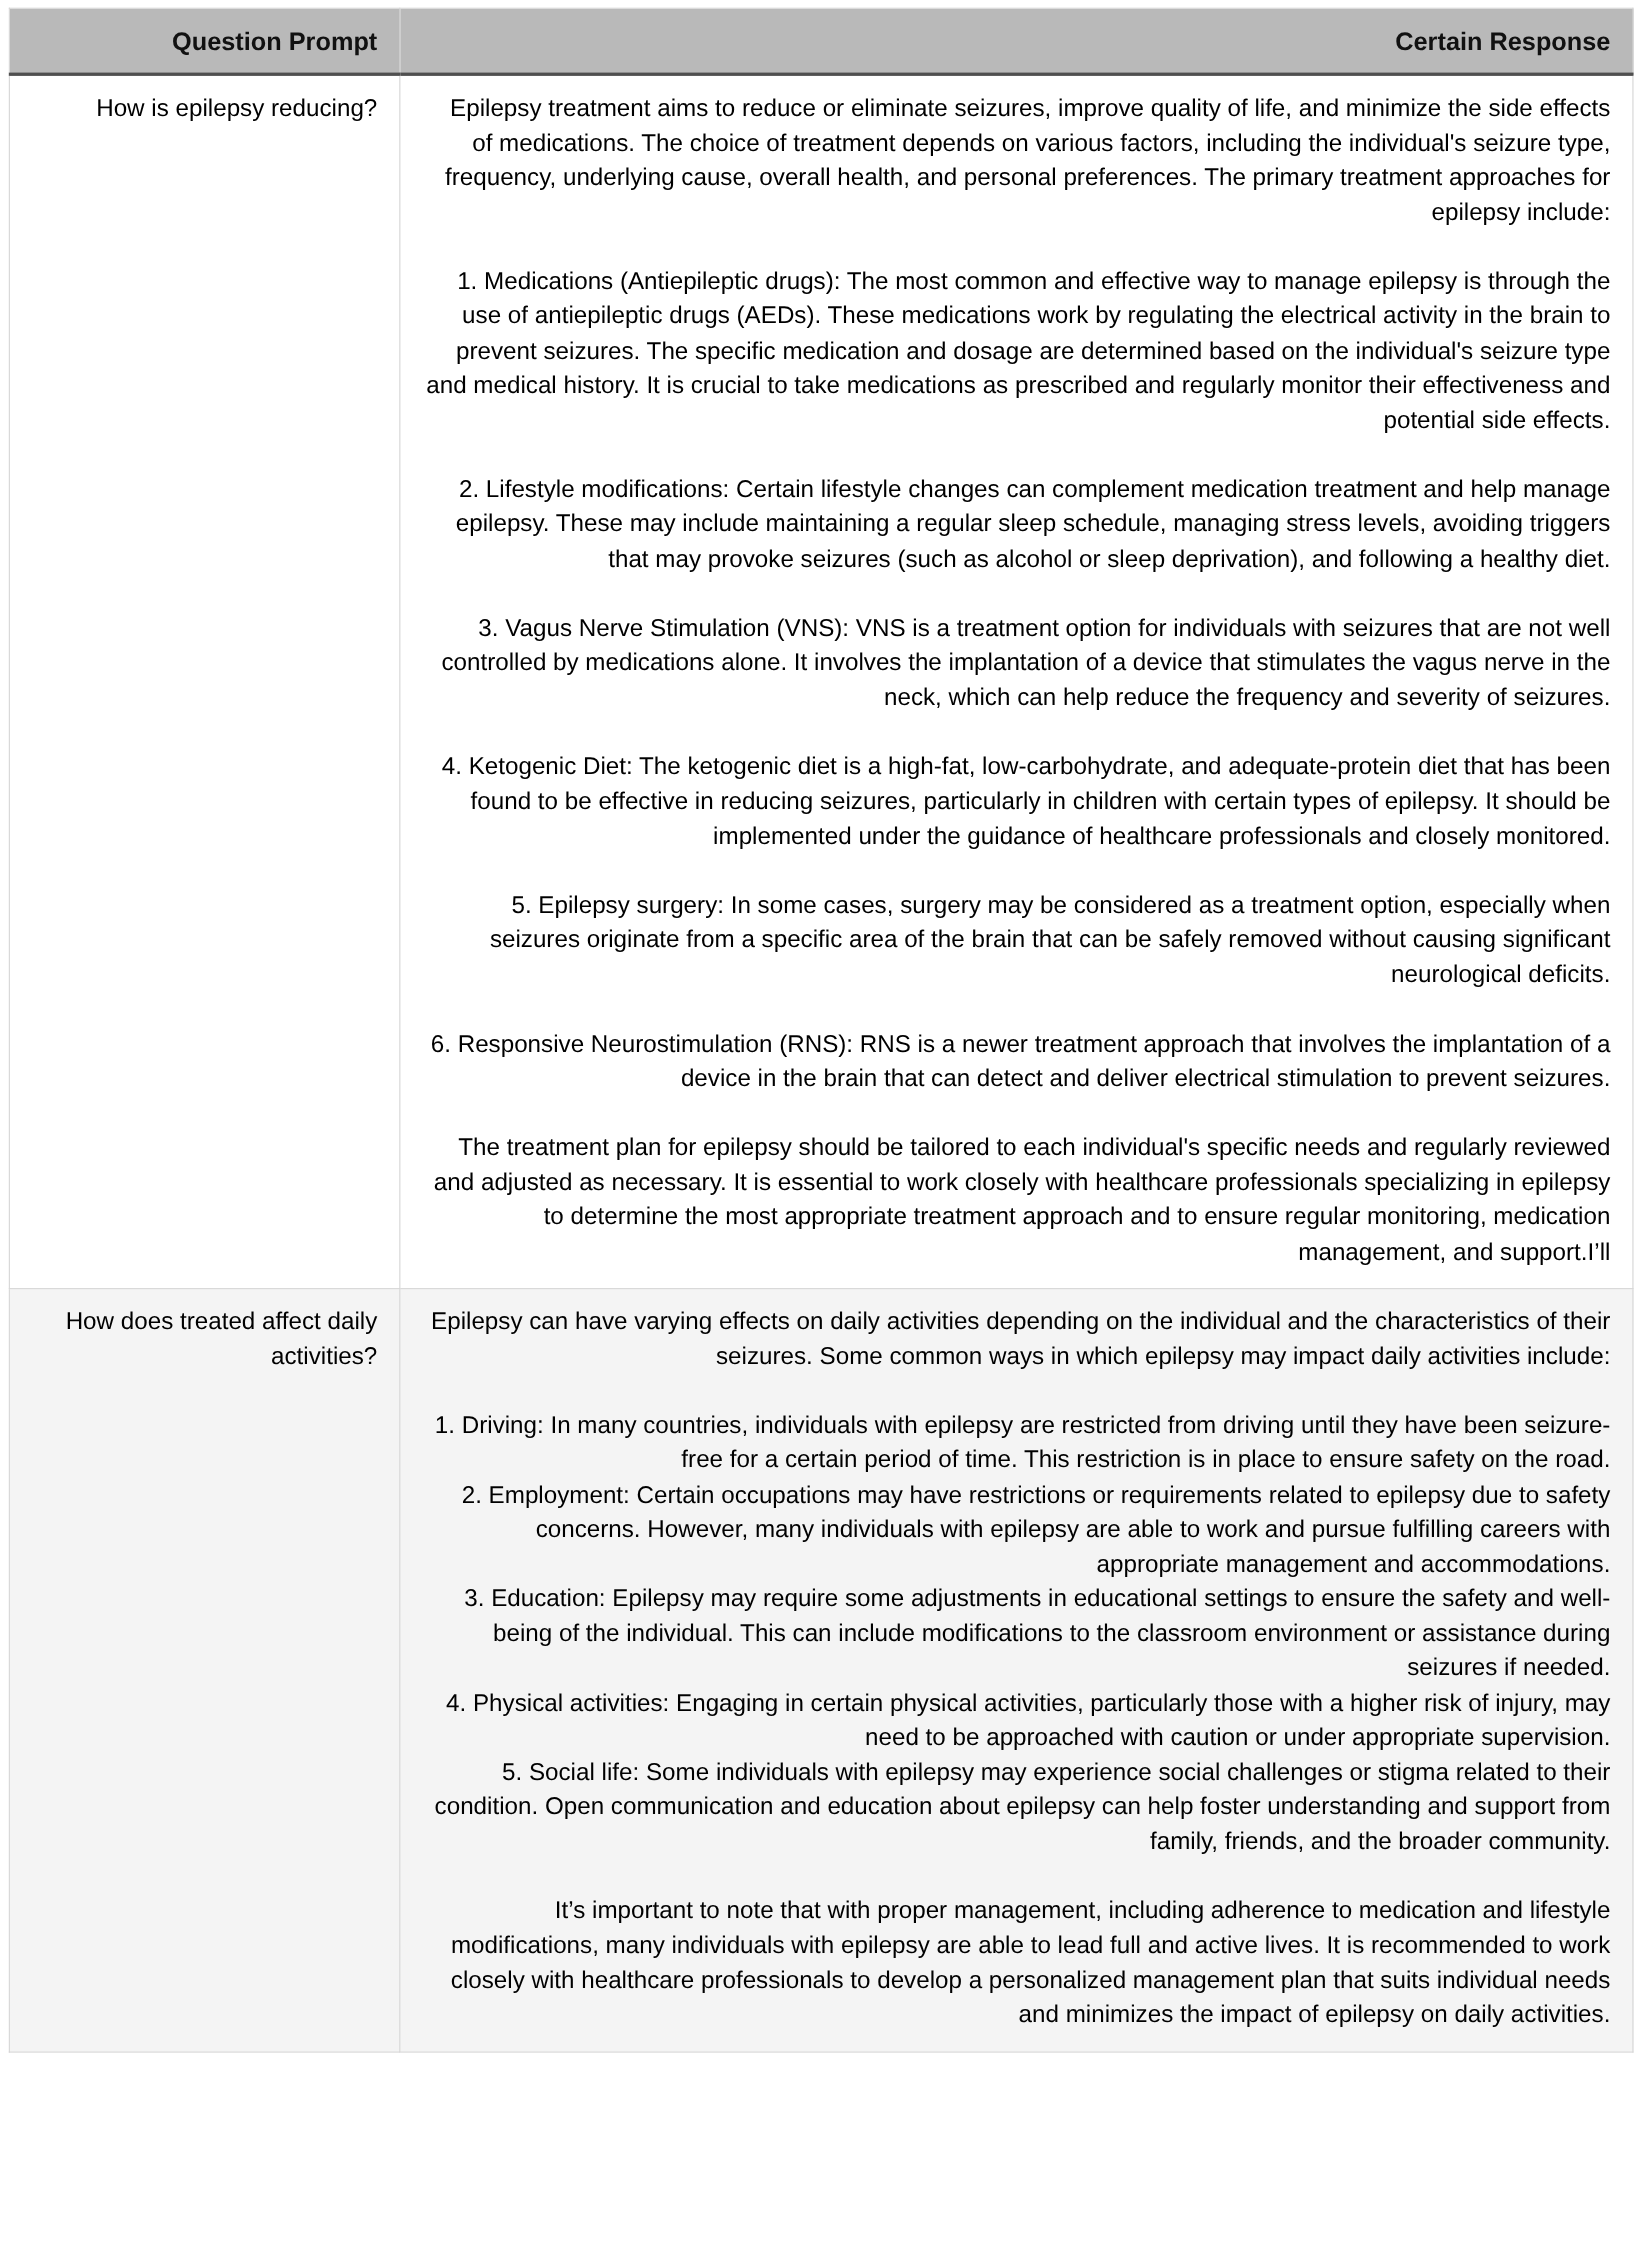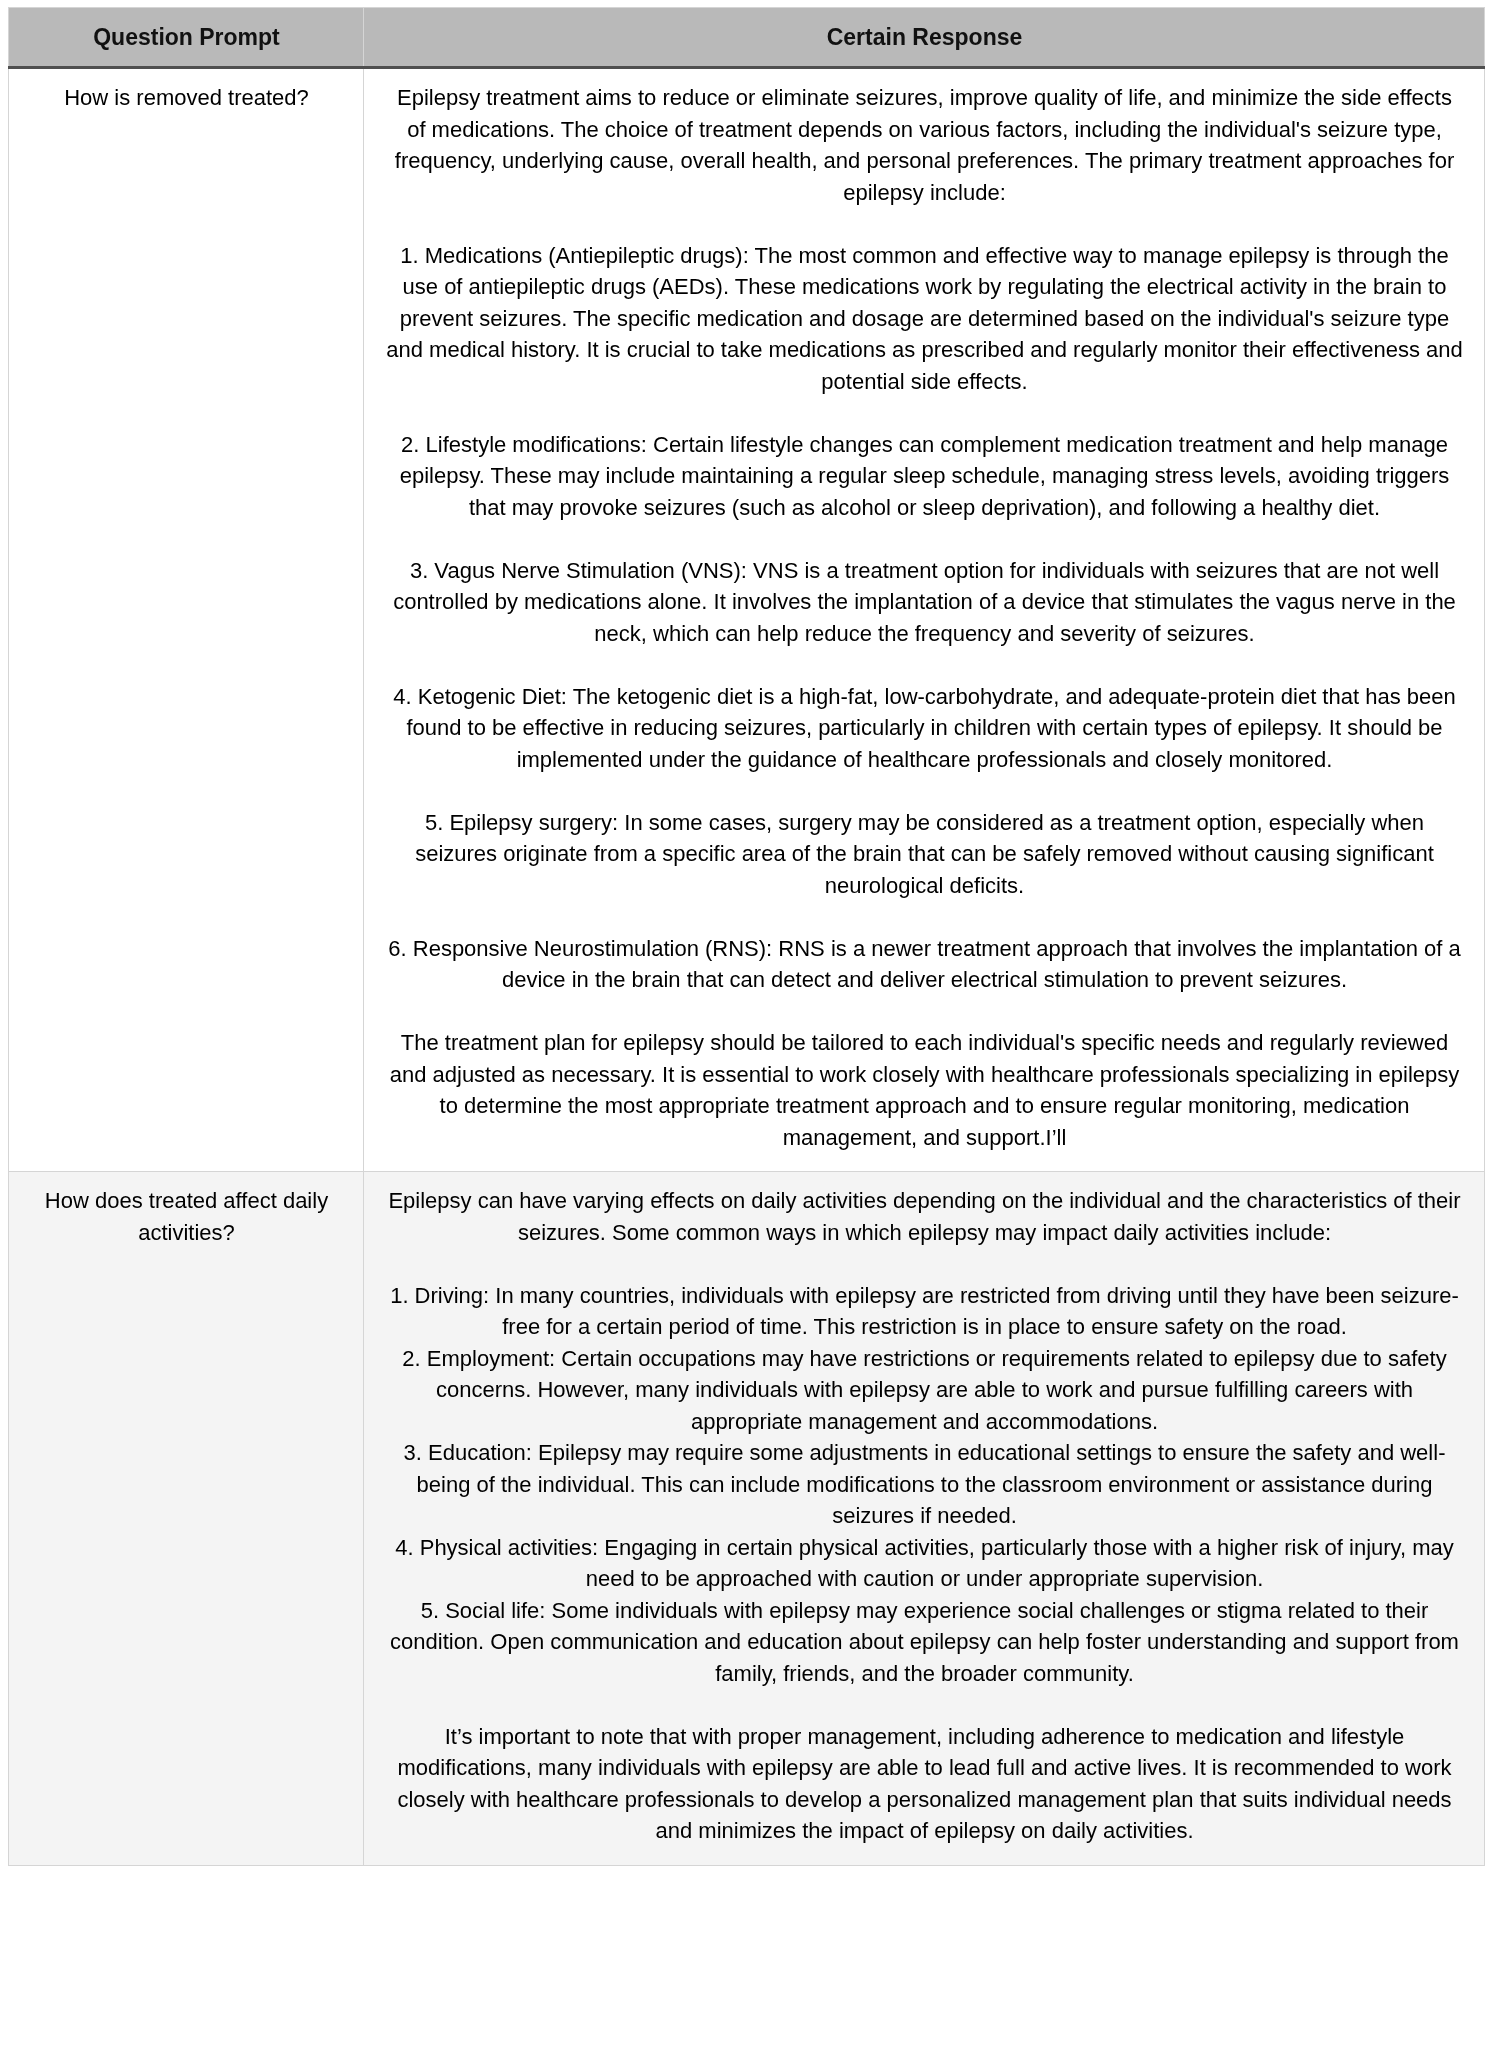--- a/index.html
+++ b/index.html
@@ -17,21 +17,21 @@
   }
   table.qa-table {
     border-collapse: collapse;
     table-layout: fixed;
     width: 1476px;
   }
   table.qa-table th,
   table.qa-table td {
     border: 1px solid #d5d5d5;
     vertical-align: top;
-    text-align: center;
+    text-align: right;
   }
   table.qa-table thead th {
     background: #b9b9b9;
     border-bottom: 3px solid #4f4f4f;
     font-size: 23px;
     font-weight: bold;
     line-height: 27px;
     padding: 16px 20px 15px 21px;
     color: #111111;
   }
@@ -63,21 +63,21 @@
       <col style="width:1121px">
     </colgroup>
     <thead>
       <tr>
         <th>Question Prompt</th>
         <th>Certain Response</th>
       </tr>
     </thead>
     <tbody>
       <tr class="row-default">
-        <td class="question-cell">How is removed treated?</td>
+        <td class="question-cell">How is epilepsy reducing?</td>
         <td class="response-cell">Epilepsy treatment aims to reduce or eliminate seizures, improve quality of life, and minimize the side effects of medications. The choice of treatment depends on various factors, including the individual's seizure type, frequency, underlying cause, overall health, and personal preferences. The primary treatment approaches for epilepsy include:
 
 1. Medications (Antiepileptic drugs): The most common and effective way to manage epilepsy is through the use of antiepileptic drugs (AEDs). These medications work by regulating the electrical activity in the brain to prevent seizures. The specific medication and dosage are determined based on the individual's seizure type and medical history. It is crucial to take medications as prescribed and regularly monitor their effectiveness and potential side effects.
 
 2. Lifestyle modifications: Certain lifestyle changes can complement medication treatment and help manage epilepsy. These may include maintaining a regular sleep schedule, managing stress levels, avoiding triggers that may provoke seizures (such as alcohol or sleep deprivation), and following a healthy diet.
 
 3. Vagus Nerve Stimulation (VNS): VNS is a treatment option for individuals with seizures that are not well controlled by medications alone. It involves the implantation of a device that stimulates the vagus nerve in the neck, which can help reduce the frequency and severity of seizures.
 
 4. Ketogenic Diet: The ketogenic diet is a high-fat, low-carbohydrate, and adequate-protein diet that has been found to be effective in reducing seizures, particularly in children with certain types of epilepsy. It should be implemented under the guidance of healthcare professionals and closely monitored.
 

